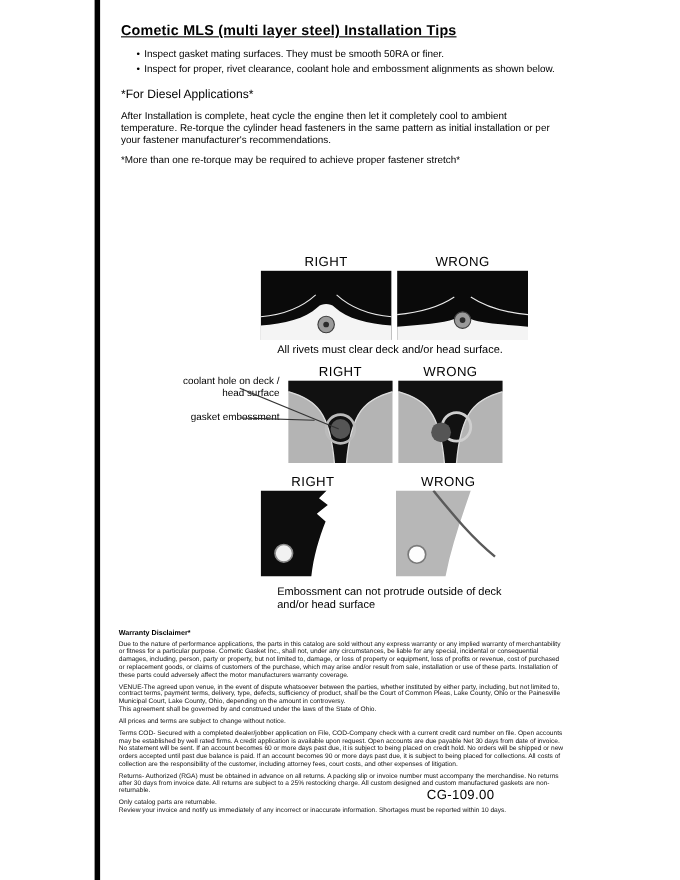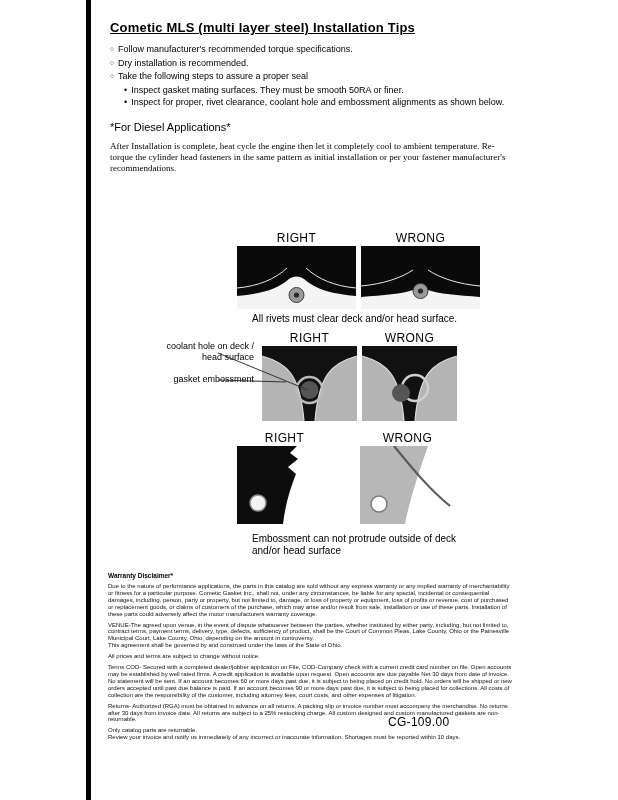--- a/index.html
+++ b/index.html
@@ -17,21 +17,21 @@
   ul.tips, ul.subtips { list-style:none; margin:0; padding:0; font-size:9px; line-height:12.5px; }
   ul.tips { margin-top:6px; }
   ul.tips li { padding-left:10px; text-indent:-10px; }
   ul.tips li::before { content:"\25CB"; font-size:6.5px; margin-right:4px; position:relative; top:-1px; }
   ul.subtips { margin-left:14px; }
   ul.subtips li { padding-left:9px; text-indent:-9px; }
   ul.subtips li::before { content:"\2022"; font-size:9px; margin-right:4px; }
 
   .diesel-heading { font-size:11px; font-weight:normal; margin:12px 0 0 0; }
   p.body { font-size:9px; line-height:11px; margin:6px 0 0 0; }
-  p.body.second { margin-top:8px;font-family:Liberation Serif, serif; }
+  p.body.second { margin-top:8px; }
   p.body.note { margin-top:7px; }
 
   .lbl { position:absolute; font-size:12px; color:#000000; text-align:center; letter-spacing:.4px; }
   .cap { position:absolute; font-size:10px; color:#000; line-height:12px;margin-left:15px; }
   .img { position:absolute; }
   .img svg { display:block; }
 
   #r1rl { left:237px; top:231px; width:119px; }
   #r1wl { left:361px; top:231px; width:119px; }
   #r1ri { left:237px; top:246px; }
@@ -62,31 +62,27 @@
   .page-code { position:absolute; left:388px; top:715px; font-size:12px; letter-spacing:.3px; }
 </style>
 </head>
 <body>
 
 <div class="page">
   <div class="left-rule"></div>
 
   <div class="top-text">
     <h1 class="title">Cometic MLS (multi layer steel) Installation Tips</h1>
-    <ul class="tips">
-      <li>Follow manufacturer's recommended torque specifications.</li>
-      <li>Dry installation is recommended.</li>
-      <li>Take the following steps to assure a proper seal</li>
-    </ul>
     <ul class="subtips">
       <li>Inspect gasket mating surfaces.  They must be smooth 50RA or finer.</li>
       <li>Inspect for proper, rivet clearance, coolant hole and embossment alignments as shown below.</li>
     </ul>
     <h2 class="diesel-heading">*For Diesel Applications*</h2>
     <p class="body second">After Installation is complete, heat cycle the engine then let it completely cool to ambient temperature. Re-torque the cylinder head fasteners in the same pattern as initial installation or per your fastener manufacturer's recommendations.</p>
+    <p class="body note">*More than one re-torque may be required to achieve proper fastener stretch*</p>
   </div>
 
   <div class="lbl" id="r1rl">RIGHT</div>
   <div class="lbl" id="r1wl">WRONG</div>
   <div class="img" id="r1ri">
     <svg width="119" height="63" viewBox="0 0 119 63">
       <rect width="119" height="63" fill="#0a0a0a"></rect>
       <path d="M0,42 C22,40 38,33 50,22" stroke="#e9e9e9" stroke-width="1" fill="none"></path>
       <path d="M119,42 C97,40 81,33 69,22" stroke="#e9e9e9" stroke-width="1" fill="none"></path>
       <path d="M0,63 L0,50 C22,48 40,44 52,33 C56,29.5 63,29.5 67,33 C79,44 97,48 119,50 L119,63 Z" fill="#f4f4f4"></path>

